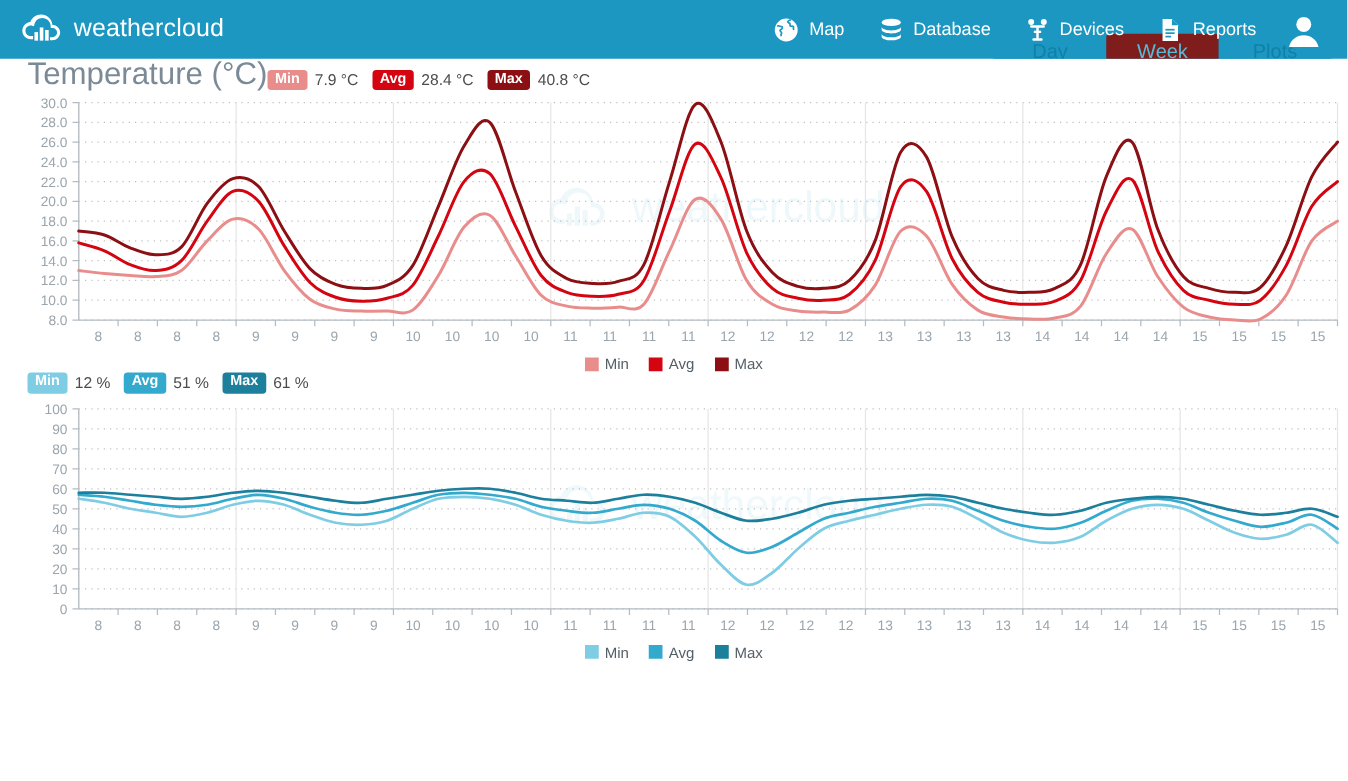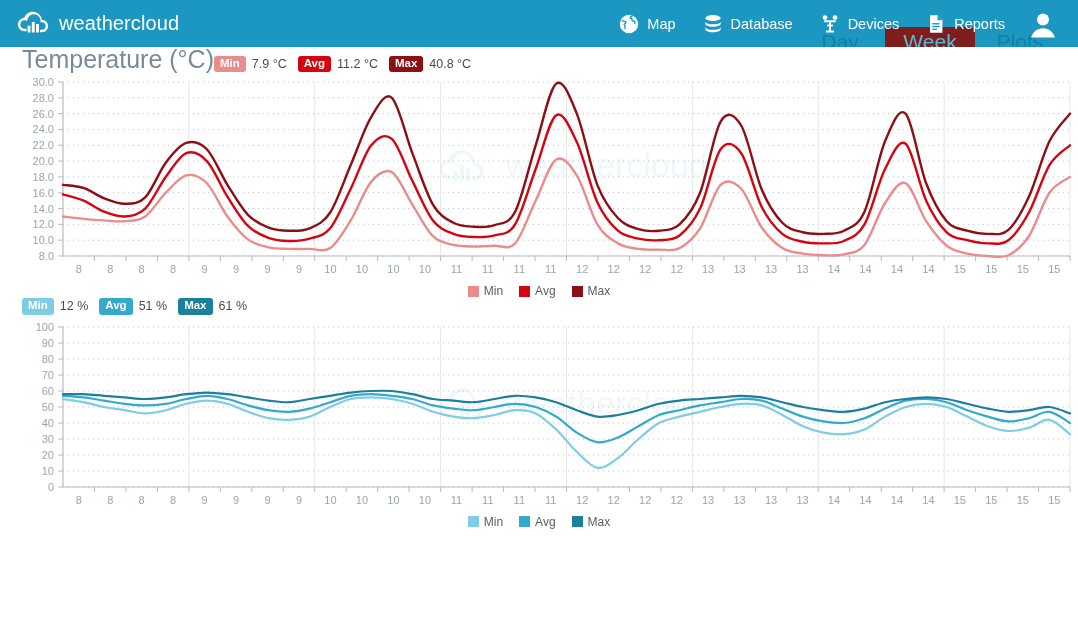--- a/index.html
+++ b/index.html
@@ -40,21 +40,21 @@
   
   .tabstrip {
     position: absolute;
     left: 795px; bottom: -10px;
     display: flex; align-items: flex-end;
     z-index: 1;
   }
   .tab {
     width: 90px; height: 30px;
     display: flex; align-items: center; justify-content: center;
-    font-size: 21px; color: #0f81a8;
+    font-size: 16px; color: #0f81a8;
     background: #1b97c1;
     border-top-left-radius: 3px; border-top-right-radius: 3px;
     cursor: pointer;
   }
   .tab.active { background: #7f1d1d; color: #55bcd8; }
 
   
   .section { position: relative; }
   .section-head {
     display: flex; align-items: flex-end; justify-content: flex-start;
@@ -166,21 +166,21 @@
 <div class="section">
   <div class="section-head">
     <h2 class="section-title">Temperature (°C)</h2>
     <div class="stats">
       <div class="stat">
         <span class="badge" style="background:#e98c8c">Min</span>
         <span>7.9 °C</span>
       </div>
       <div class="stat">
         <span class="badge" style="background:#d40511">Avg</span>
-        <span>11.2 °C</span>
+        <span>28.4 °C</span>
       </div>
       <div class="stat">
         <span class="badge" style="background:#8b0f13">Max</span>
         <span>40.8 °C</span>
       </div>
     </div>
   </div>
   <div class="chart-wrap">
     <svg class="chart-svg" id="temp-chart" width="1078" height="210" viewBox="0 0 1078 210">
         <g opacity="0.07" transform="translate(436.5,75) scale(1.25)">

